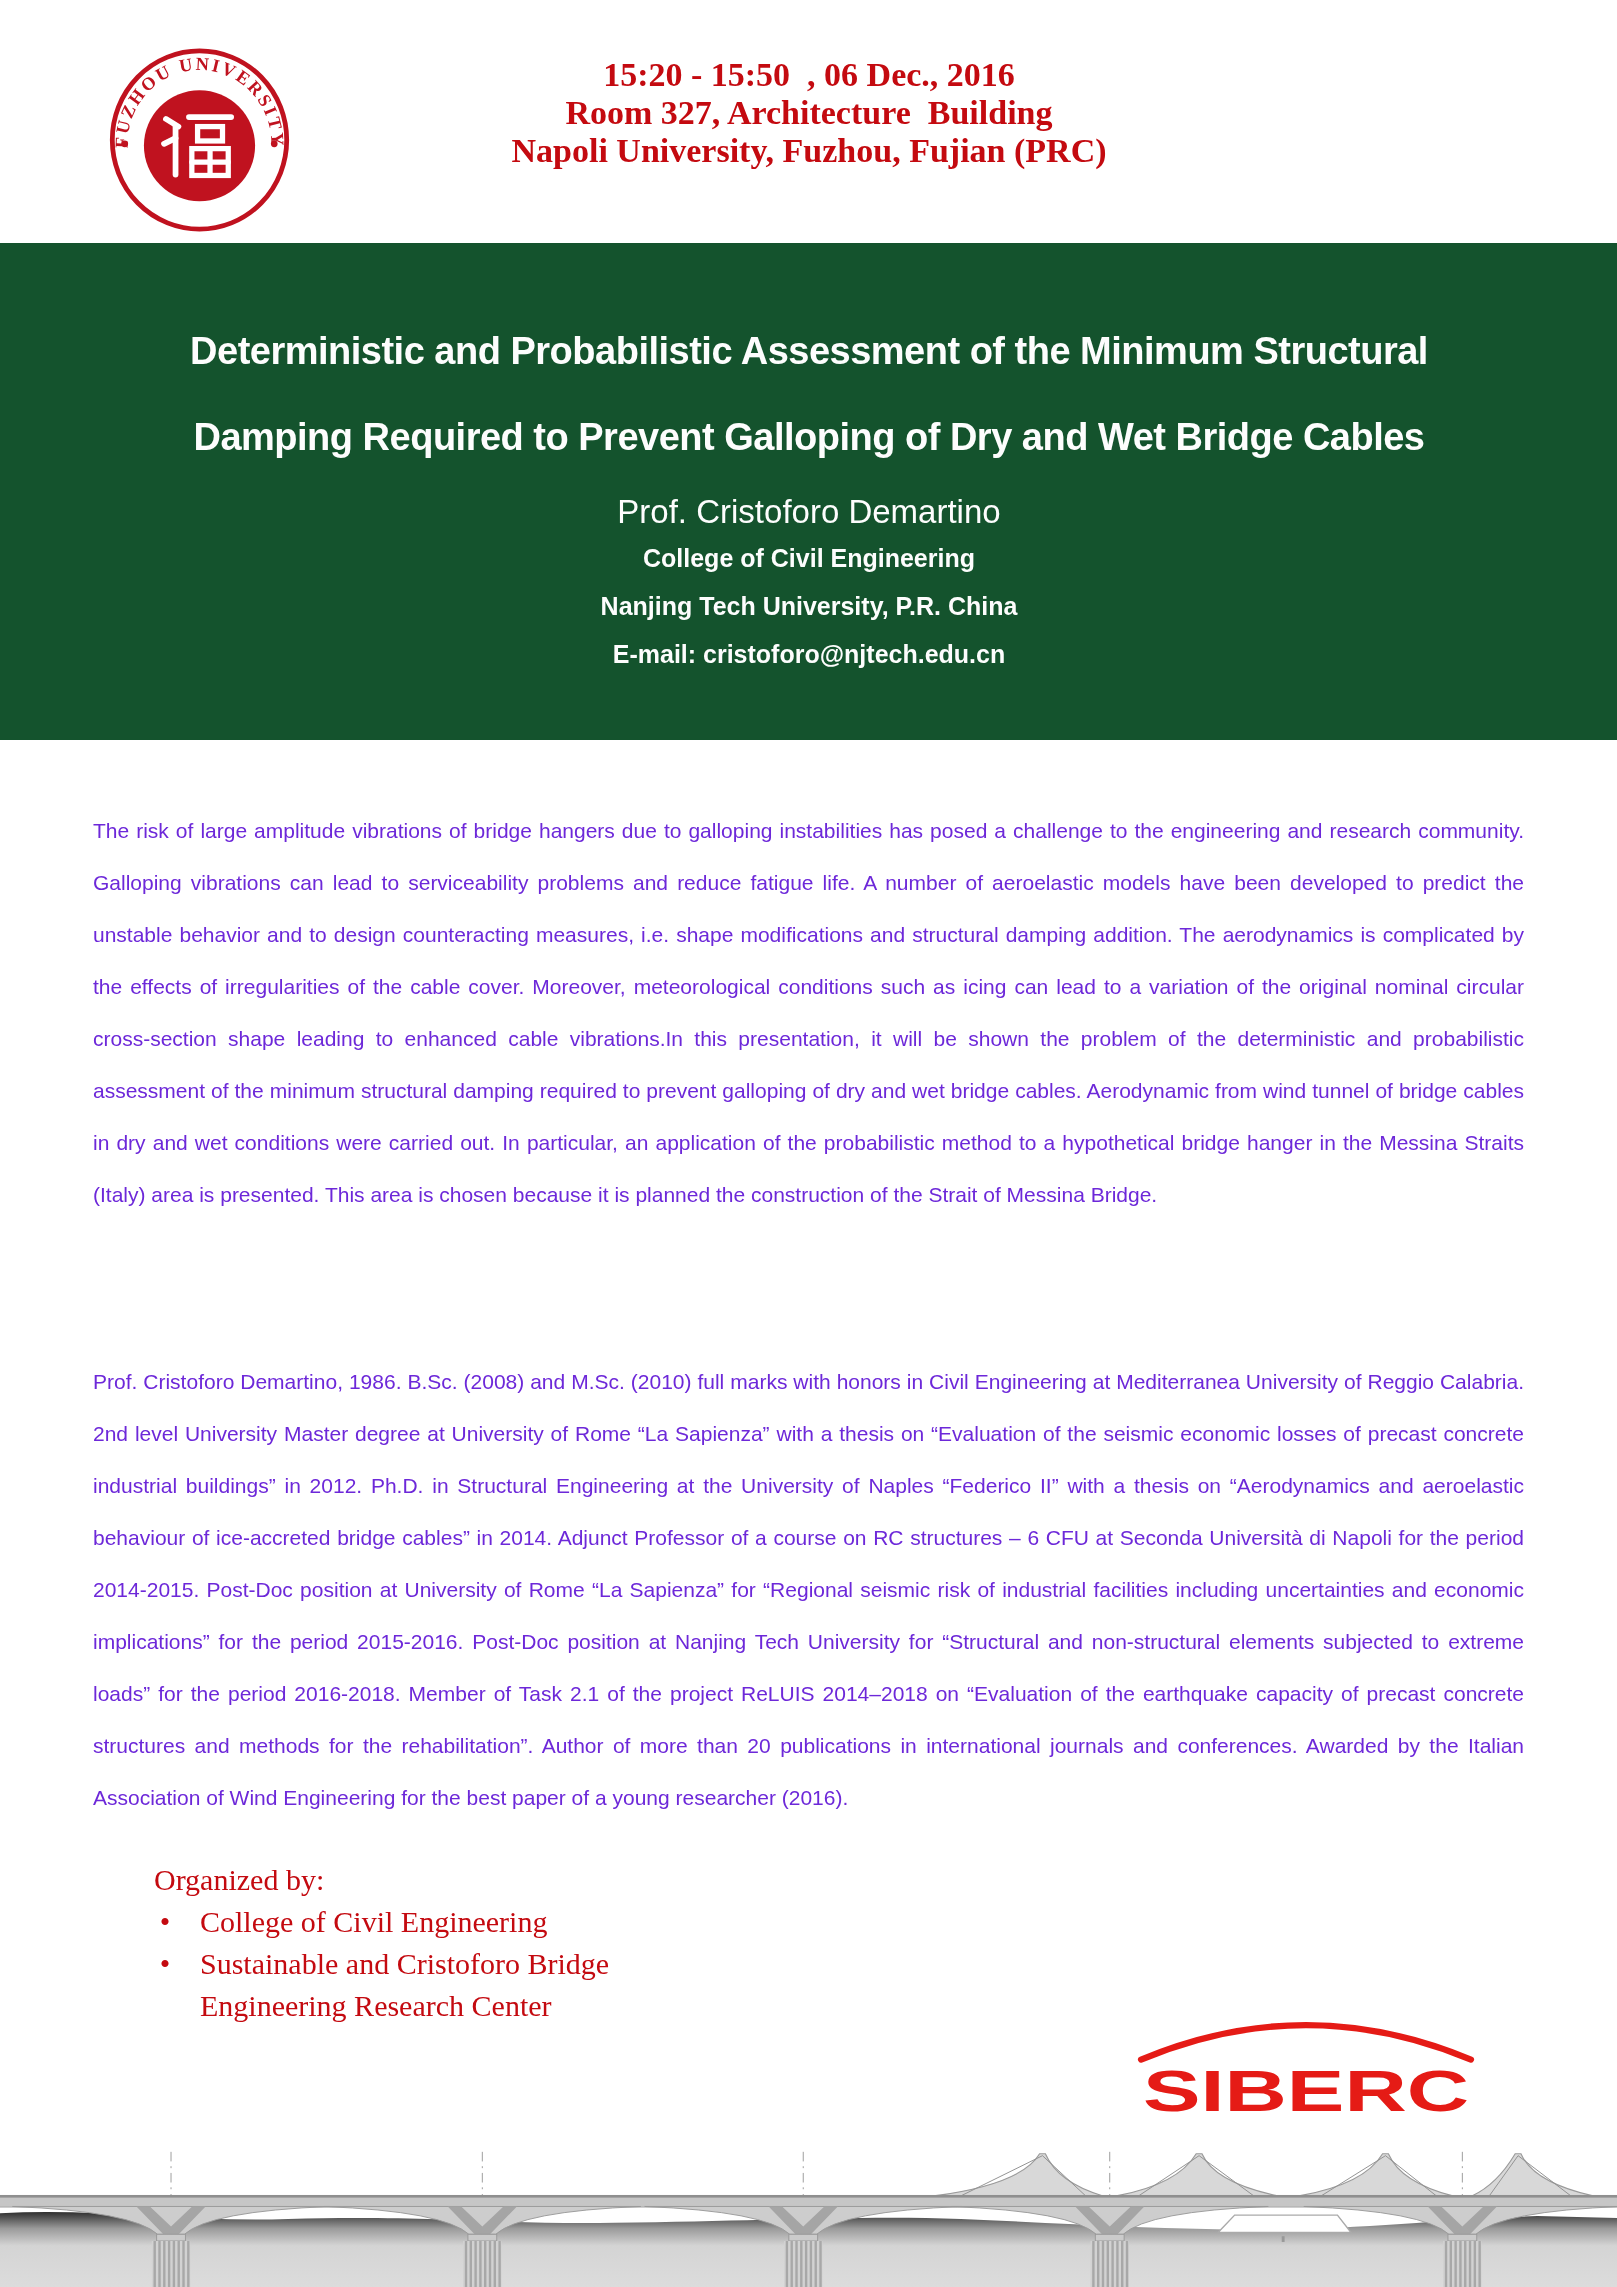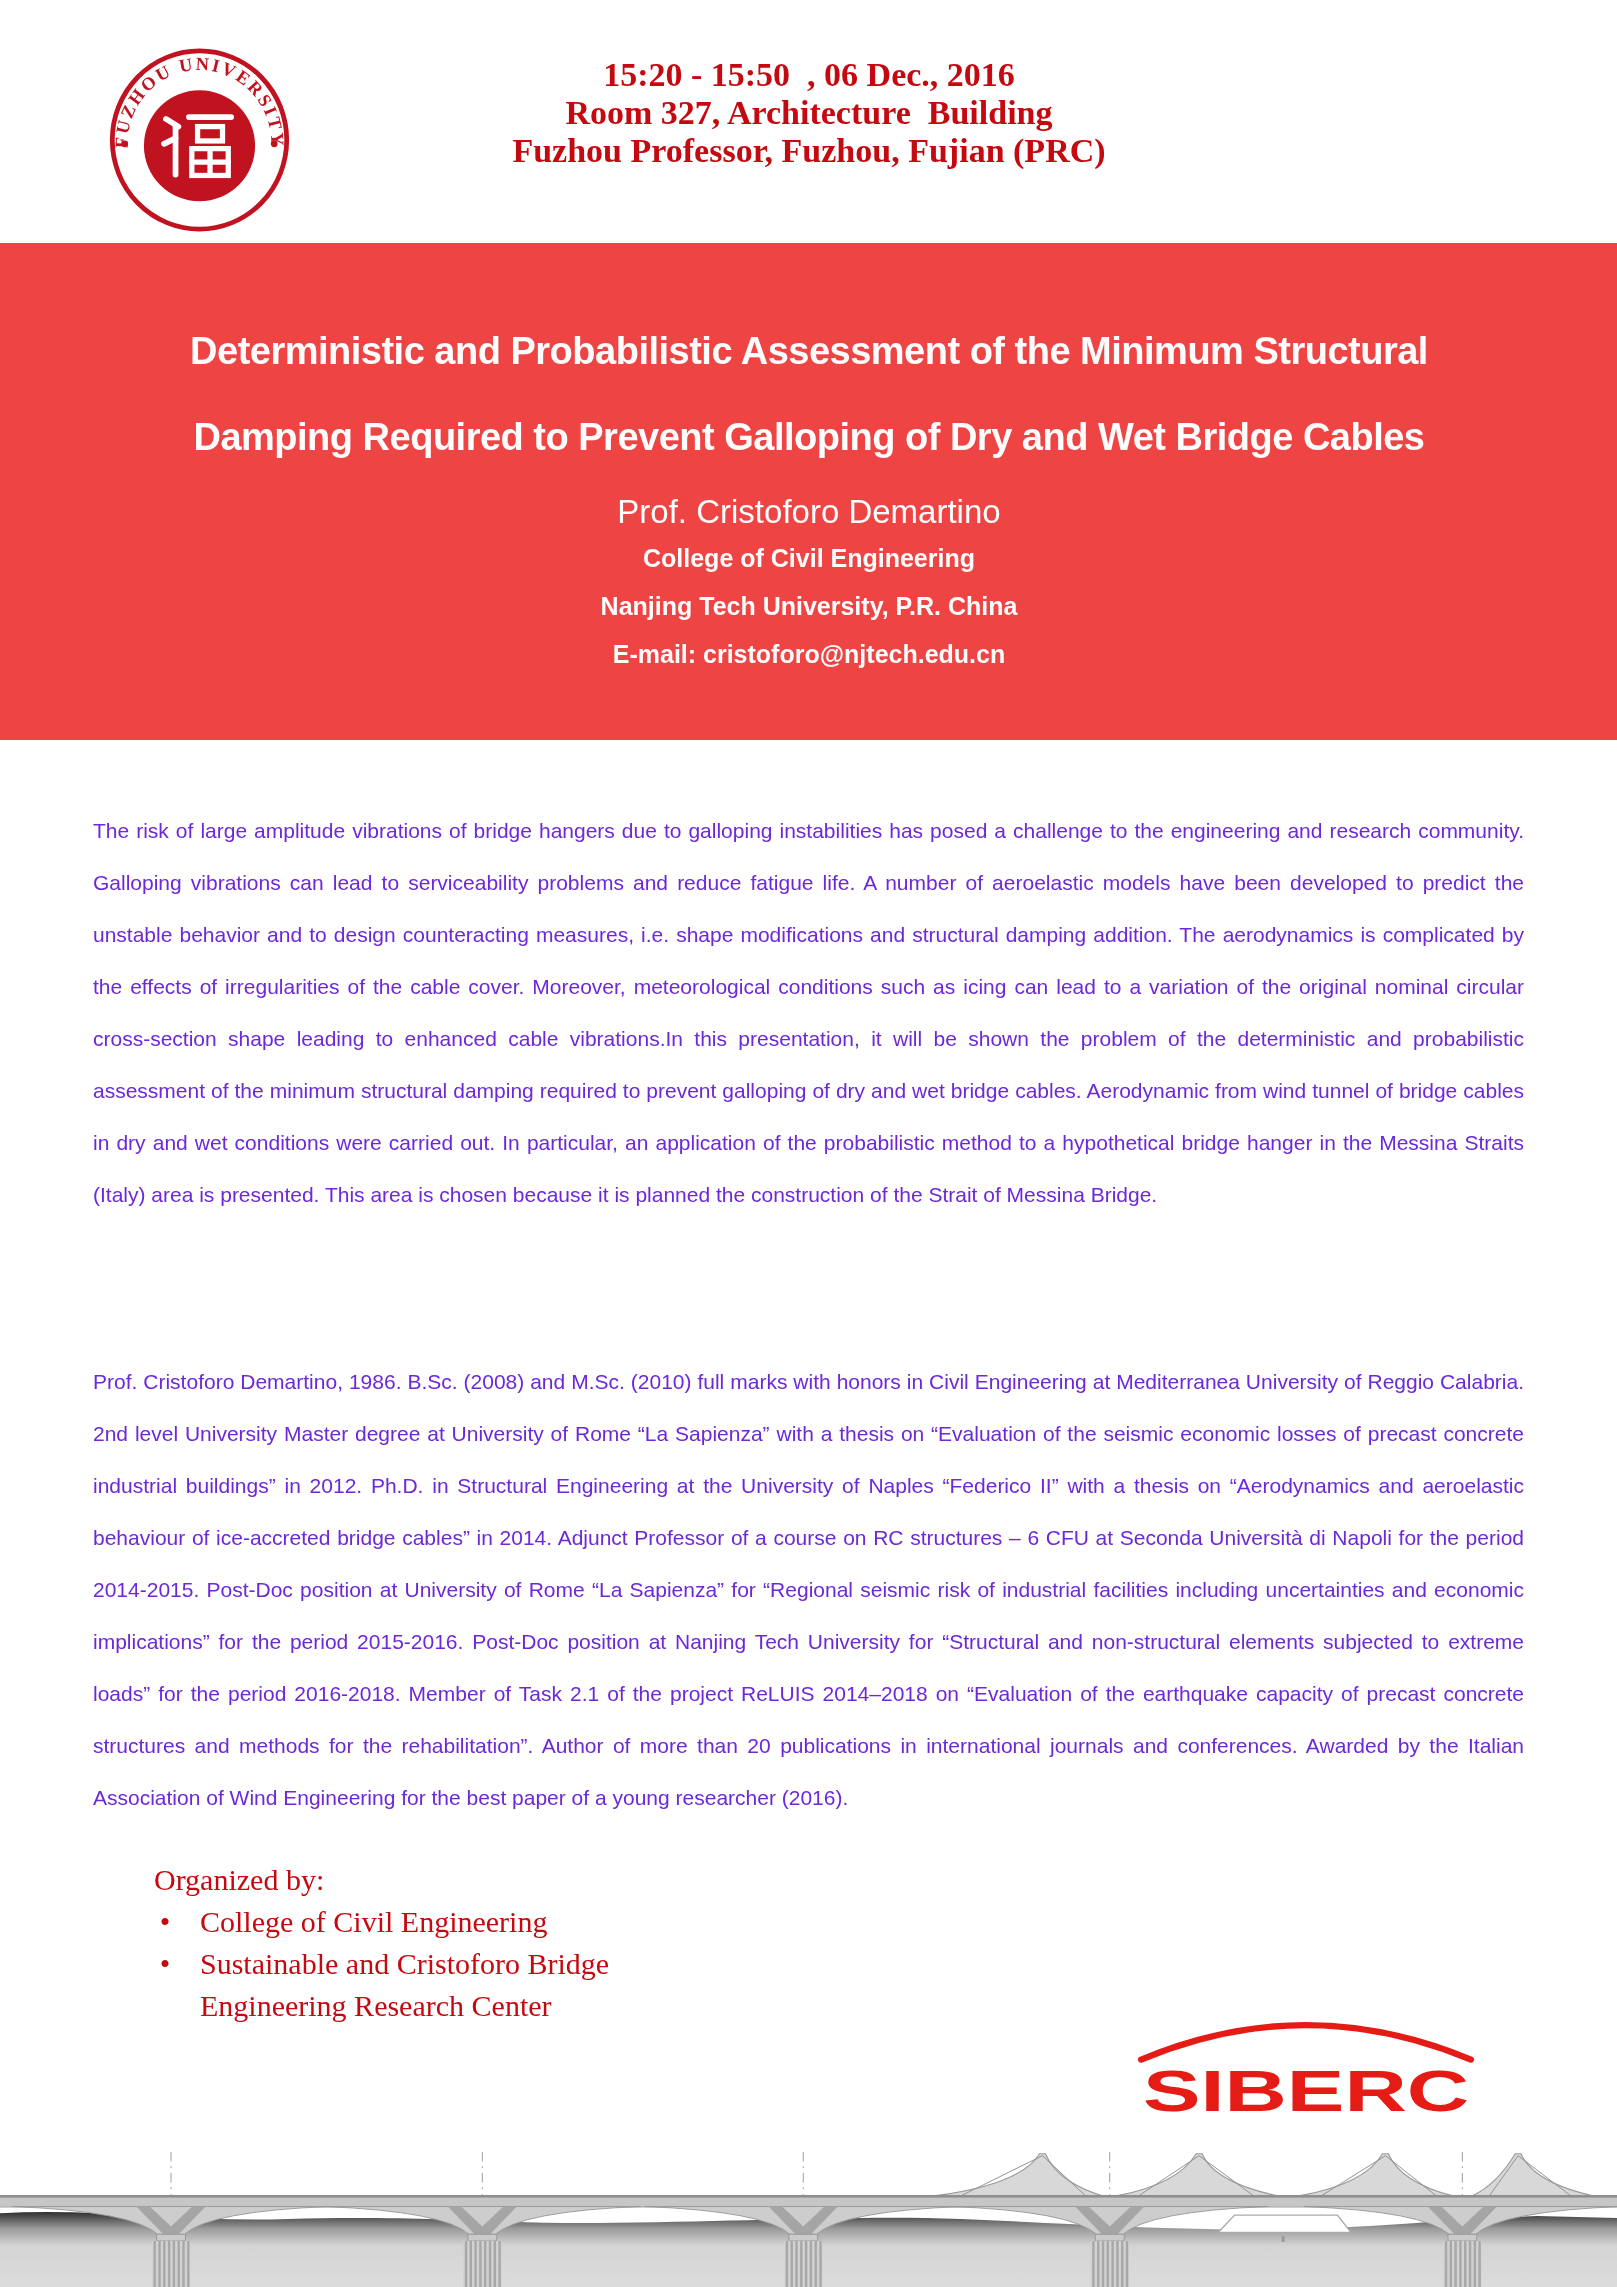--- a/index.html
+++ b/index.html
@@ -12,21 +12,21 @@
   .seal{position:absolute;left:108px;top:48px;width:183px;height:184px;}
   .event-info{
     position:absolute;left:0;right:0;top:56px;text-align:center;
     font-family:"Liberation Serif",serif;font-weight:bold;
     color:#c40a10;font-size:34px;line-height:38px;
   }
   .keep-spaces{white-space:pre-wrap;}
   
   .banner{
     position:absolute;left:0;top:243px;width:1618px;height:497px;
-    background:#ef4444;color:#fdfdfd;text-align:center;
+    background:#14532d;color:#fdfdfd;text-align:center;
   }
   .banner .title{
     padding-top:65px;font-size:38px;font-weight:bold;line-height:86px;
     letter-spacing:-0.5px;
   }
   .banner .speaker{margin-top:9.6px;font-size:33px;font-weight:normal;line-height:44px;}
   .banner .aff{font-size:25px;font-weight:bold;line-height:48px;}
   
   .para{
     position:absolute;left:93px;width:1431px;
@@ -76,21 +76,21 @@
       <rect x="93" y="82" width="26" height="15" stroke-width="5.5"></rect>
       <rect x="87" y="105" width="38" height="28" stroke-width="5.5"></rect>
       <path d="M 106 105 L 106 133" stroke-width="5.5"></path>
       <path d="M 87 119 L 125 119" stroke-width="5.5"></path>
     </g>
   </svg>
 
   <div class="event-info">
     <div class="keep-spaces">15:20 - 15:50  , 06 Dec., 2016</div>
     <div class="keep-spaces">Room 327, Architecture  Building</div>
-    <div>Fuzhou Professor, Fuzhou, Fujian (PRC)</div>
+    <div>Napoli University, Fuzhou, Fujian (PRC)</div>
   </div>
 
   <div class="banner">
     <div class="title">
       <div>Deterministic and Probabilistic Assessment of the Minimum Structural</div>
       <div>Damping Required to Prevent Galloping of Dry and Wet Bridge Cables</div>
     </div>
     <div class="speaker">Prof. Cristoforo Demartino</div>
     <div class="aff">College of Civil Engineering</div>
     <div class="aff">Nanjing Tech University, P.R. China</div>

